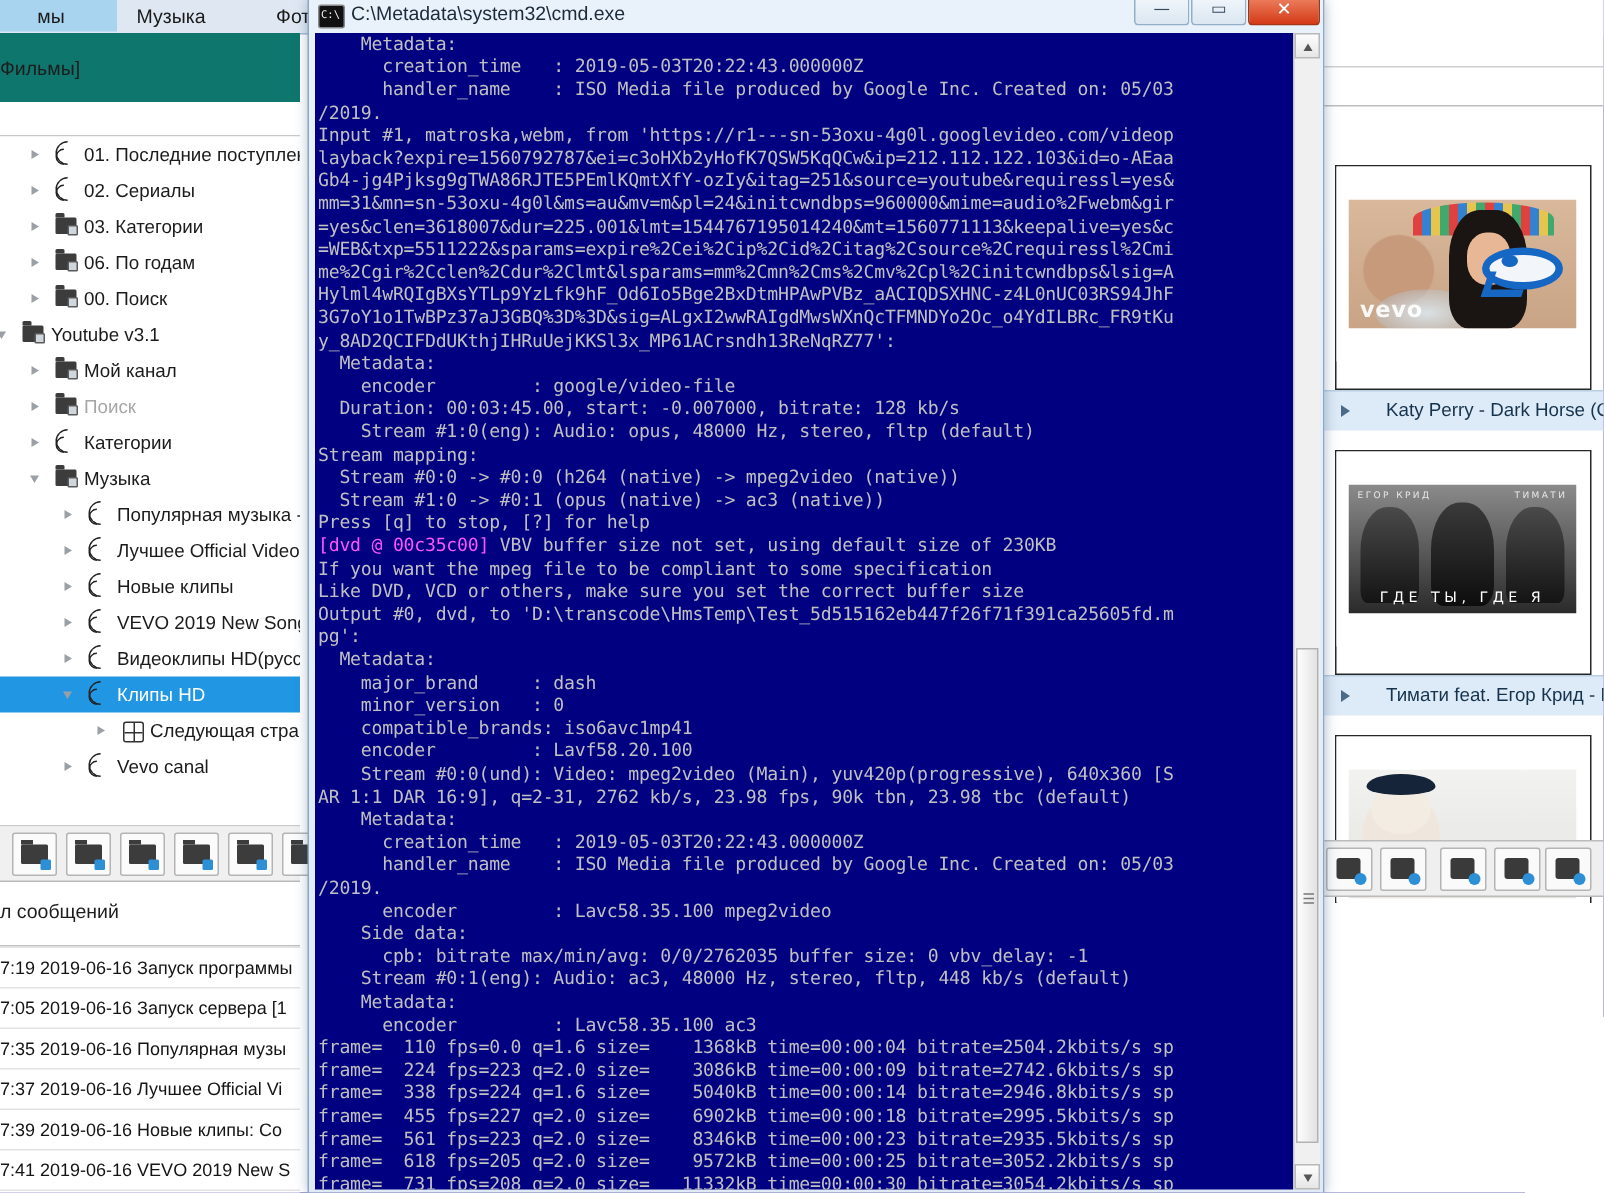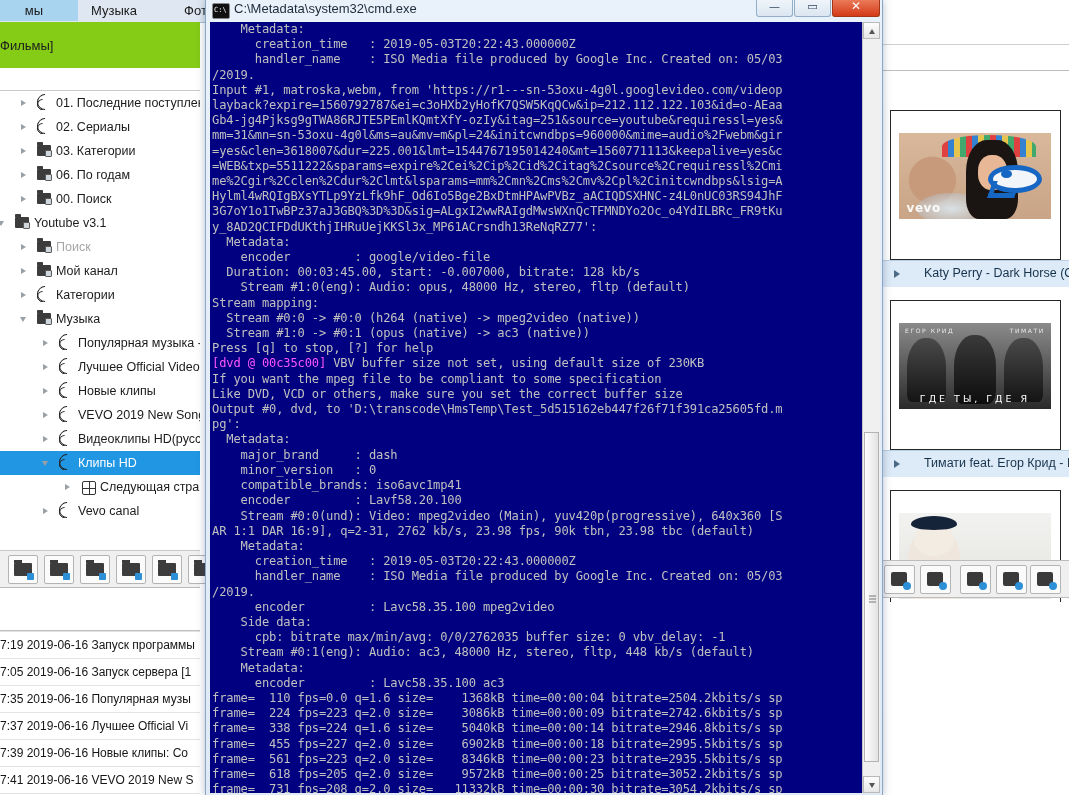--- a/index.html
+++ b/index.html
@@ -14,21 +14,21 @@
 
   
   .tabstrip{position:absolute;left:0;top:0;width:1069px;height:22px;background:#dfe8f2;
             border-bottom:1px solid #a8bed4;}
   .tab{position:absolute;top:0;height:21px;line-height:21px;font-size:13px;color:#1a1a1a;
        padding:0 14px;text-align:center;white-space:nowrap;}
   .tab.active{background:#a8d4f0;}
   .tab.blur{color:rgba(90,110,130,.45);filter:blur(1.6px);}
 
   
-  .pathbar{position:absolute;left:0;top:22px;width:200px;height:46px;background:#84cc16;
+  .pathbar{position:absolute;left:0;top:22px;width:200px;height:46px;background:#0f766e;
            border-bottom:1px solid #f9a8d4;}
   .pathbar .txt{position:absolute;left:0;top:16px;font-size:13px;color:#1d1d1d;white-space:nowrap;}
 
   
   .blankstrip{position:absolute;left:0;top:68px;width:200px;height:22px;background:#fff;
               border-bottom:1px solid #c9c9c9;}
 
   
   .tree{position:absolute;left:0;top:91px;width:200px;height:459px;background:#fff;overflow:hidden;
         border-bottom:1px solid #c9c9c9;}
@@ -131,21 +131,21 @@
   .kp .face{position:absolute;left:52%;top:26%;width:19%;height:40%;background:#e8b896;border-radius:45%;}
   .kp .beads{position:absolute;left:28%;top:2%;width:62%;height:26%;
      background:repeating-linear-gradient(90deg,#e03b3b 0 6px,#2b7fd4 6px 12px,#e8c54a 12px 18px,#3aa86b 18px 24px);
      border-radius:50% 50% 0 0;opacity:.95;}
   .kp .eye{position:absolute;left:57%;top:30%;width:40%;height:42%;}
   .kp .eye .o{position:absolute;left:4%;top:16%;width:72%;height:50%;border:5px solid #1666c4;border-radius:50%;
       background:#f2f6fb;}
   .kp .eye .p{position:absolute;left:26%;top:30%;width:18%;height:24%;background:#1666c4;border-radius:50%;}
   .kp .eye .tail{position:absolute;left:8%;top:62%;width:36%;height:32%;border-left:5px solid #1666c4;
       border-bottom:5px solid #1666c4;transform:skewX(-18deg);}
-  .kp .vevo{position:absolute;left:5%;bottom:5%;font-size:12px;color:#fff;font-weight:bold;
+  .kp .vevo{position:absolute;left:5%;bottom:5%;font-size:15px;color:#fff;font-weight:bold;
      font-family:"DejaVu Sans",sans-serif;letter-spacing:.5px;opacity:.92;}
   .kp .water{position:absolute;left:12%;bottom:0;width:45%;height:30%;
      background:radial-gradient(ellipse at 50% 60%,rgba(220,235,245,.85),rgba(180,205,225,.35) 70%,transparent 72%);}
 
   .tk{position:absolute;inset:0;background:linear-gradient(180deg,#8b8b8b,#2a2a2a);}
   .tk .m1,.tk .m2{position:absolute;top:18%;width:26%;height:74%;background:
       linear-gradient(180deg,#4a4a4a,#141414);border-radius:45% 45% 12% 12%;}
   .tk .m1{left:5%;} .tk .m2{right:5%;}
   .tk .w{position:absolute;left:36%;top:14%;width:28%;height:80%;background:
       linear-gradient(180deg,#3a3a3a,#0d0d0d);border-radius:45% 45% 20% 20%;}
@@ -218,33 +218,33 @@
         </span>
         <span class="lbl" style="left: 56px;">00. Поиск</span>
       </div>
       <div class="trow">
         <span class="twist open" style="left: -2px;"></span>
         <span class="ico" style="left: 14px;">
           <span class="fold"></span>
         </span>
         <span class="lbl" style="left: 34px;">Youtube v3.1</span>
       </div>
+      <div class="trow">
+        <span class="twist" style="left: 20px;"></span>
+        <span class="ico" style="left: 36px;">
+          <span class="fold"></span>
+        </span>
+        <span class="lbl" style="left: 56px;">Мой канал</span>
+      </div>
       <div class="trow dim">
         <span class="twist" style="left: 20px;"></span>
         <span class="ico" style="left: 36px;">
           <span class="fold"></span>
         </span>
         <span class="lbl" style="left: 56px;">Поиск</span>
-      </div>
-      <div class="trow">
-        <span class="twist" style="left: 20px;"></span>
-        <span class="ico" style="left: 36px;">
-          <span class="fold"></span>
-        </span>
-        <span class="lbl" style="left: 56px;">Мой канал</span>
       </div>
       <div class="trow">
         <span class="twist" style="left: 20px;"></span>
         <span class="ico" style="left: 36px;">
           <span class="rss"><span class="d"></span><span class="rssarc" style="left:-1px;bottom:-1px;width:9px;height:9px;"></span><span class="rssarc" style="left:-1px;bottom:-1px;width:14px;height:14px;"></span></span>
         </span>
         <span class="lbl" style="left: 56px;">Категории</span>
       </div>
       <div class="trow">
         <span class="twist open" style="left: 20px;"></span>
@@ -337,20 +337,23 @@
         <span style="position:absolute;left:5px;top:4px;width:8px;height:3px;background:#3c3c3c;"></span>
         <span style="position:absolute;right:3px;bottom:3px;width:7px;height:7px;background:#2d8fd5;border-radius:1px;"></span>
       </div>
       <div class="tbtn" style="left: 188px;">
         <span style="position:absolute;left:5px;top:7px;width:18px;height:13px;background:#3c3c3c;border-radius:1px;"></span>
         <span style="position:absolute;left:5px;top:4px;width:8px;height:3px;background:#3c3c3c;"></span>
         <span style="position:absolute;right:3px;bottom:3px;width:7px;height:7px;background:#2d8fd5;border-radius:1px;"></span>
       </div>
     </div>
 
+  <div class="msghdr">
+    <div class="t">л сообщений</div>
+  </div>
   <div class="msglist">
       <div class="mrow">7:19 2019-06-16 Запуск программы</div>
       <div class="mrow">7:05 2019-06-16 Запуск сервера [1</div>
       <div class="mrow">7:35 2019-06-16 Популярная музы</div>
       <div class="mrow">7:37 2019-06-16 Лучшее Official Vi</div>
       <div class="mrow">7:39 2019-06-16 Новые клипы: Со</div>
       <div class="mrow">7:41 2019-06-16 VEVO 2019 New S</div>
     </div>
 </div>
 

